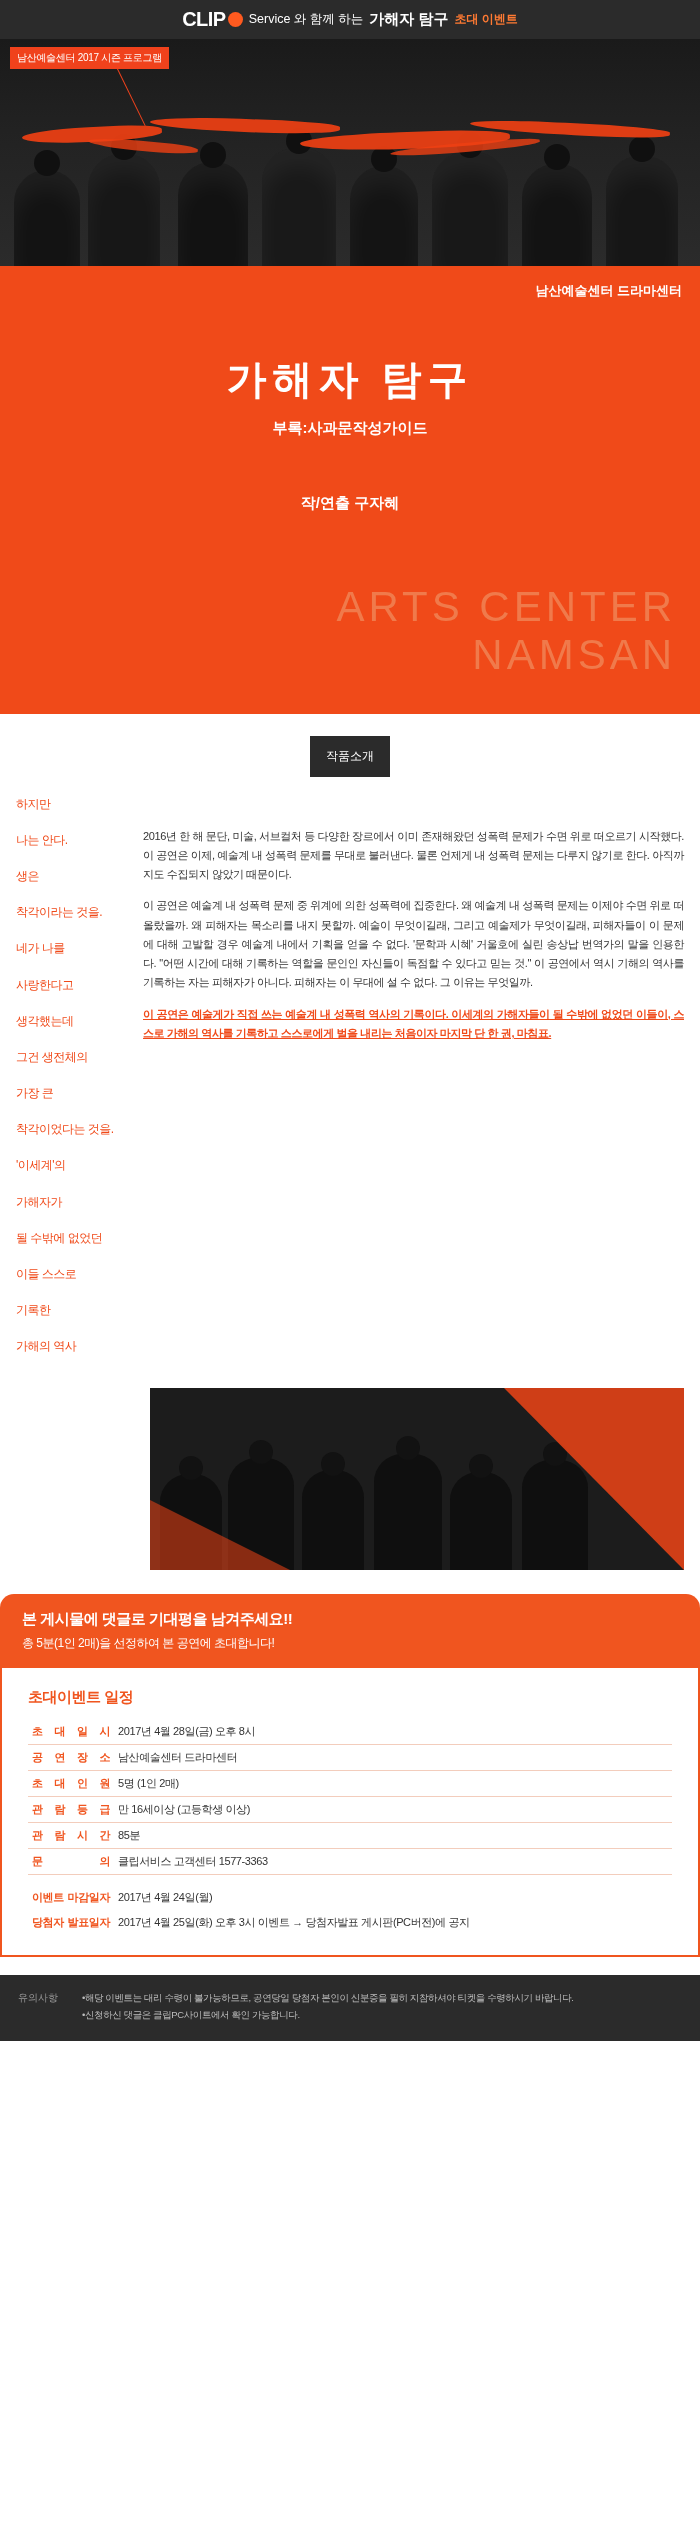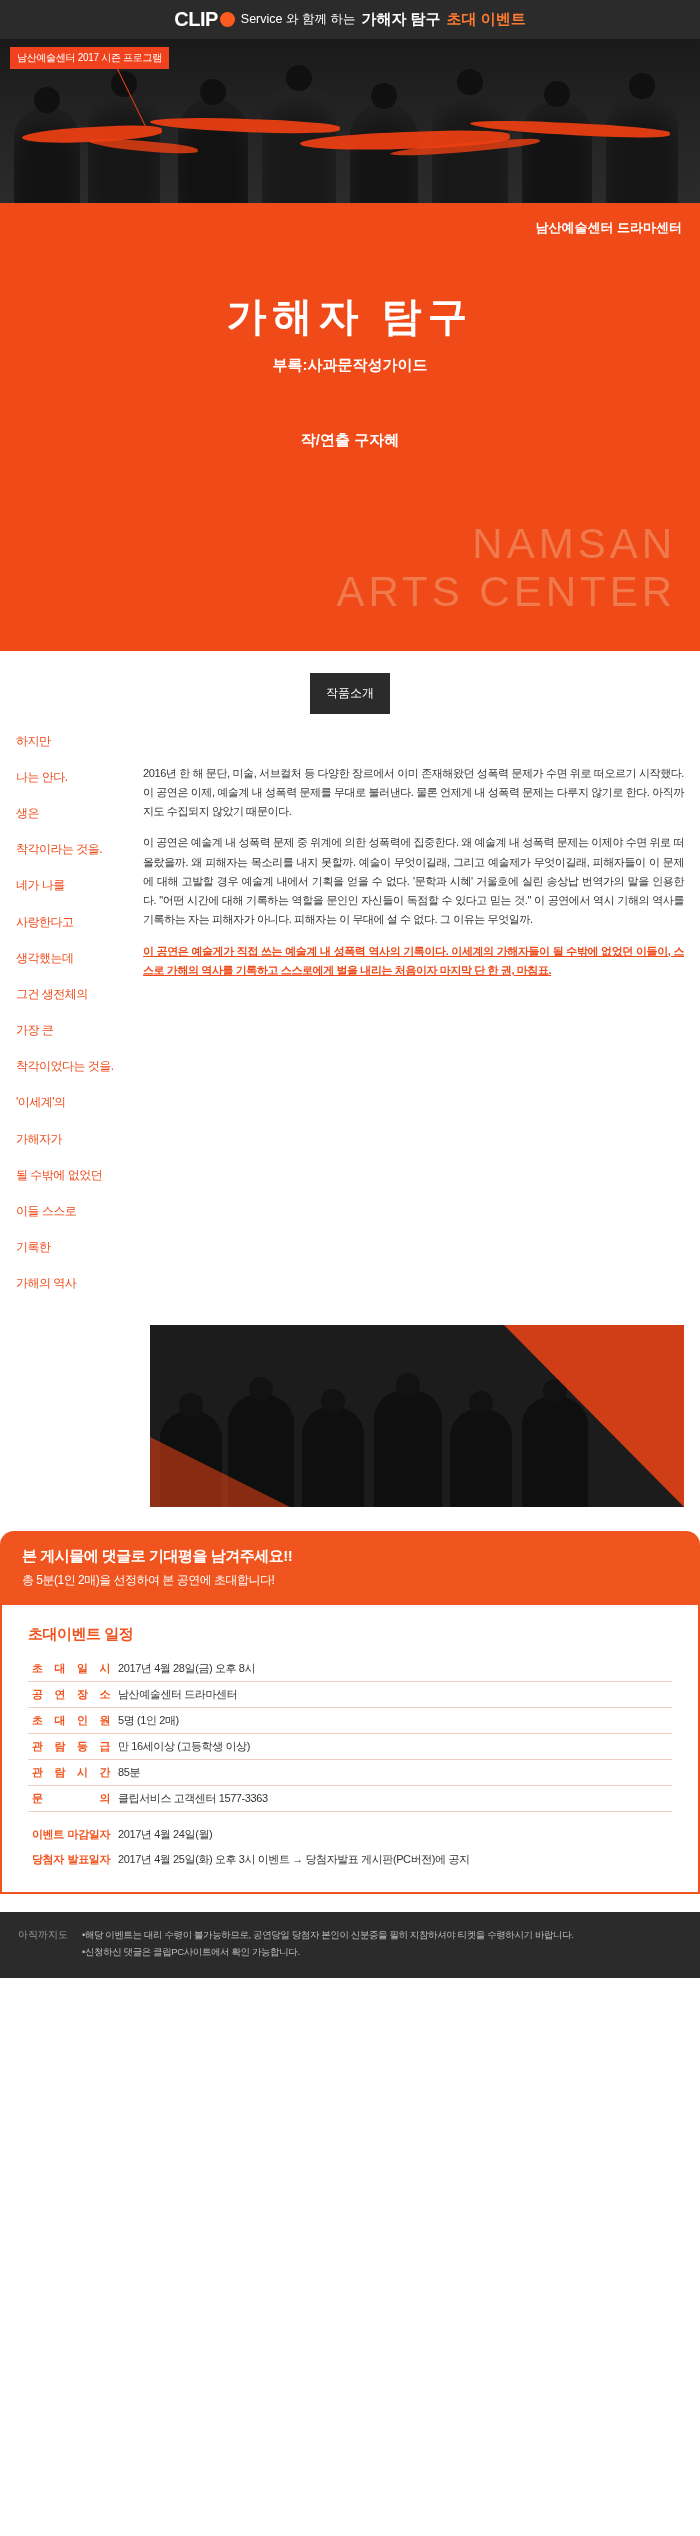--- a/index.html
+++ b/index.html
@@ -31,26 +31,26 @@
   }
   .logo-clip .mark {
     display:inline-block;
     width:15px; height:15px;
     border-radius:50%;
     background:#ff5a1f;
     margin-left:2px;
   }
   .header .svc { color:#ffffff; font-size:12.5px; }
   .header .title-k { color:#ffffff; font-size:15px; font-weight:bold; }
-  .header .title-o { color:#ff7a33; font-size:15px; font-weight:bold; }
+  .header .title-o { color:#ff7a33; font-size:12px; font-weight:bold; }
 
   
   .hero {
     position:relative;
-    height:164px;
+    height:227px;
     background:linear-gradient(180deg,#1a1a1a 0%, #222 40%, #2b2b2b 100%);
     overflow:hidden;
   }
   .hero .season {
     position:absolute; top:8px; left:10px;
     background:#f0421c; color:#fff;
     font-size:10px; padding:4px 7px;
     z-index:6; letter-spacing:-0.3px;
   }
   .hero .leader {
@@ -373,22 +373,22 @@
     <div class="smear s6"></div>
 
   </div>
 
   <div class="poster">
     <div class="venue-top">남산예술센터 드라마센터</div>
     <div class="show-title">가해자 탐구</div>
     <div class="show-sub">부록:사과문작성가이드</div>
     <div class="credit">작/연출 구자혜</div>
     <div class="bigmark">
+      <div>ARTS CENTER</div>
       <div>NAMSAN</div>
-      <div>ARTS CENTER</div>
     </div>
   </div>
 
 
   <div class="work-head">
     <span>작품소개</span>
   </div>
 
   <div class="content">
     <div class="quote">
@@ -469,20 +469,20 @@
       </tr>
       <tr class="note">
         <td class="k">당첨자 발표일자</td>
         <td class="v">2017년 4월 25일(화) 오후 3시 이벤트 → 당첨자발표 게시판(PC버전)에 공지</td>
       </tr>
     </tbody>
       </table>
   </div>
 
   <div class="footer">
-    <div class="fl">아직까지도</div>
+    <div class="fl">유의사항</div>
     <ul>
       <li>•해당 이벤트는 대리 수령이 불가능하므로, 공연당일 당첨자 본인이 신분증을 필히 지참하셔야 티켓을 수령하시기 바랍니다.</li>
       <li>•신청하신 댓글은 클립PC사이트에서 확인 가능합니다.</li>
     </ul>
   </div>
 
 </div>
 
 </body></html>

